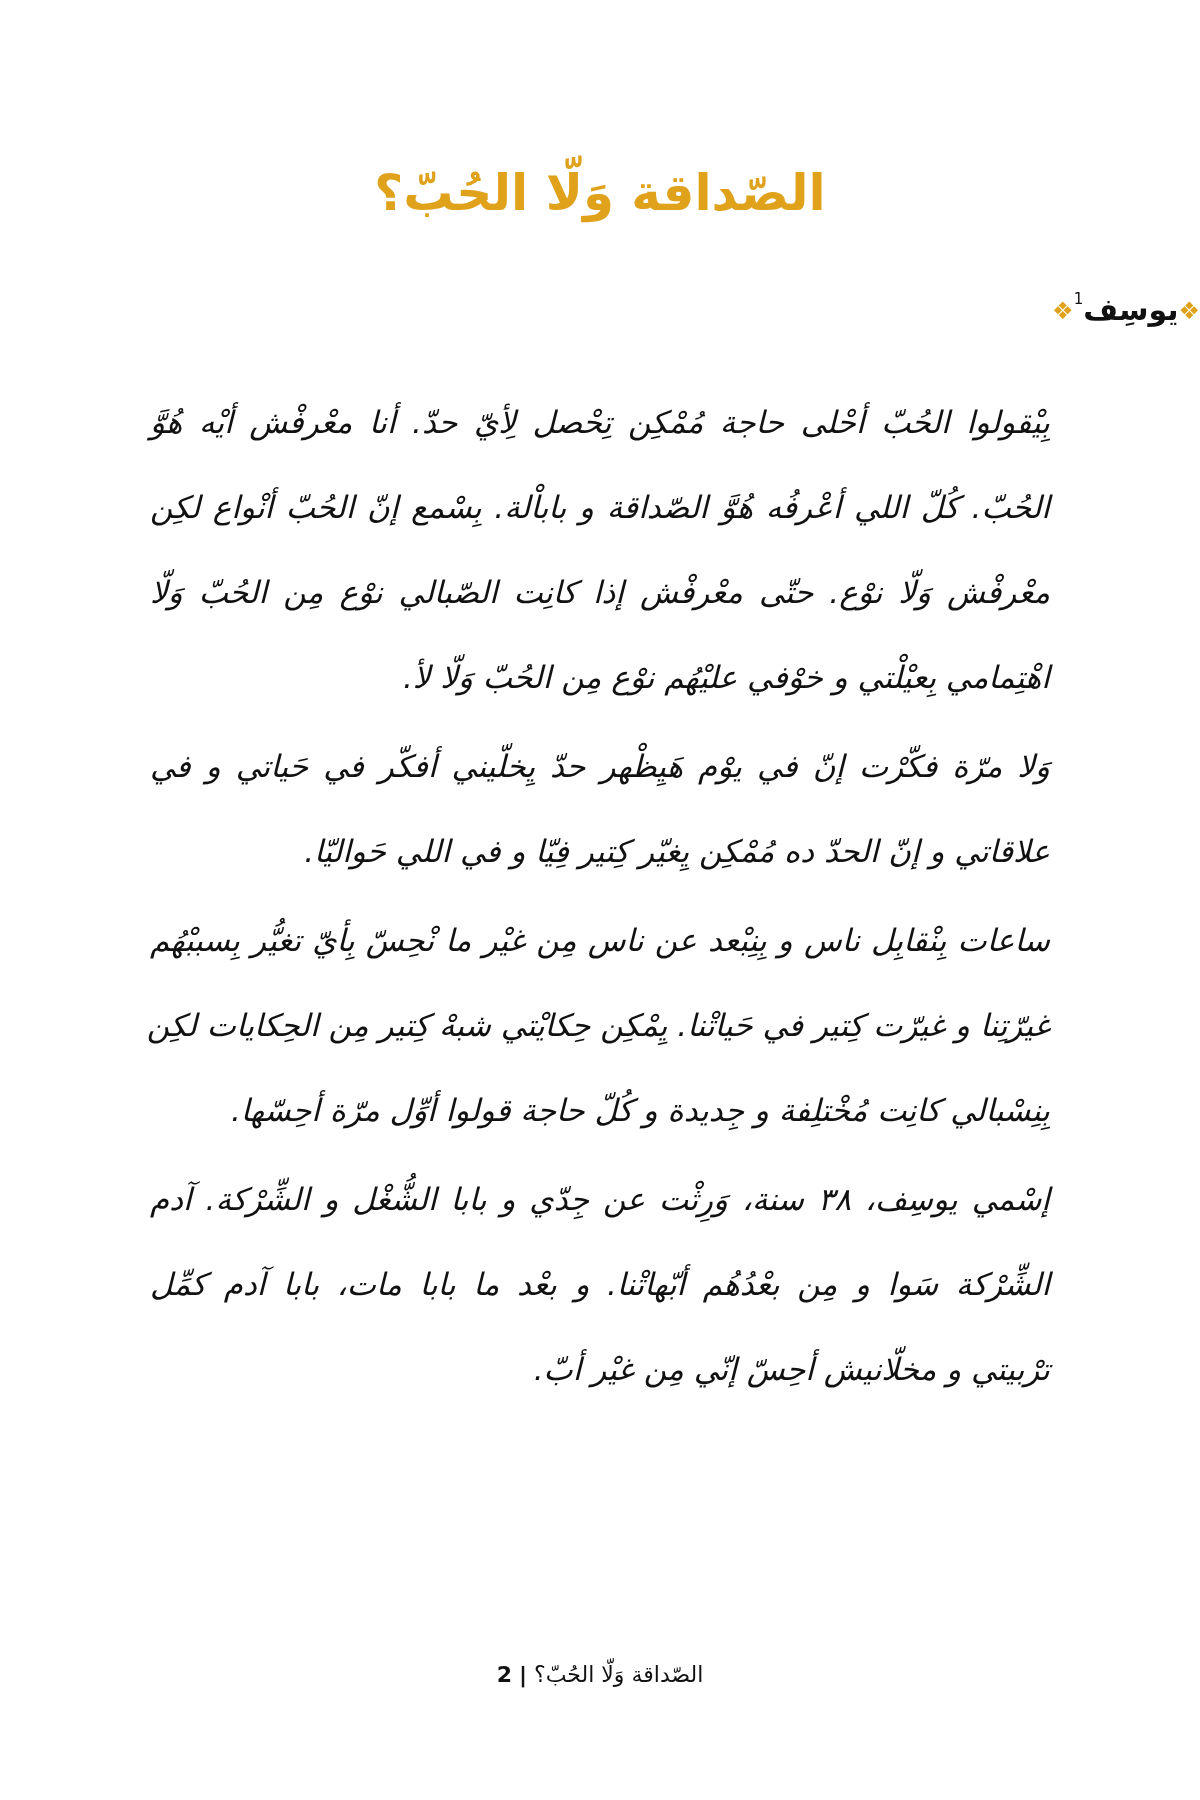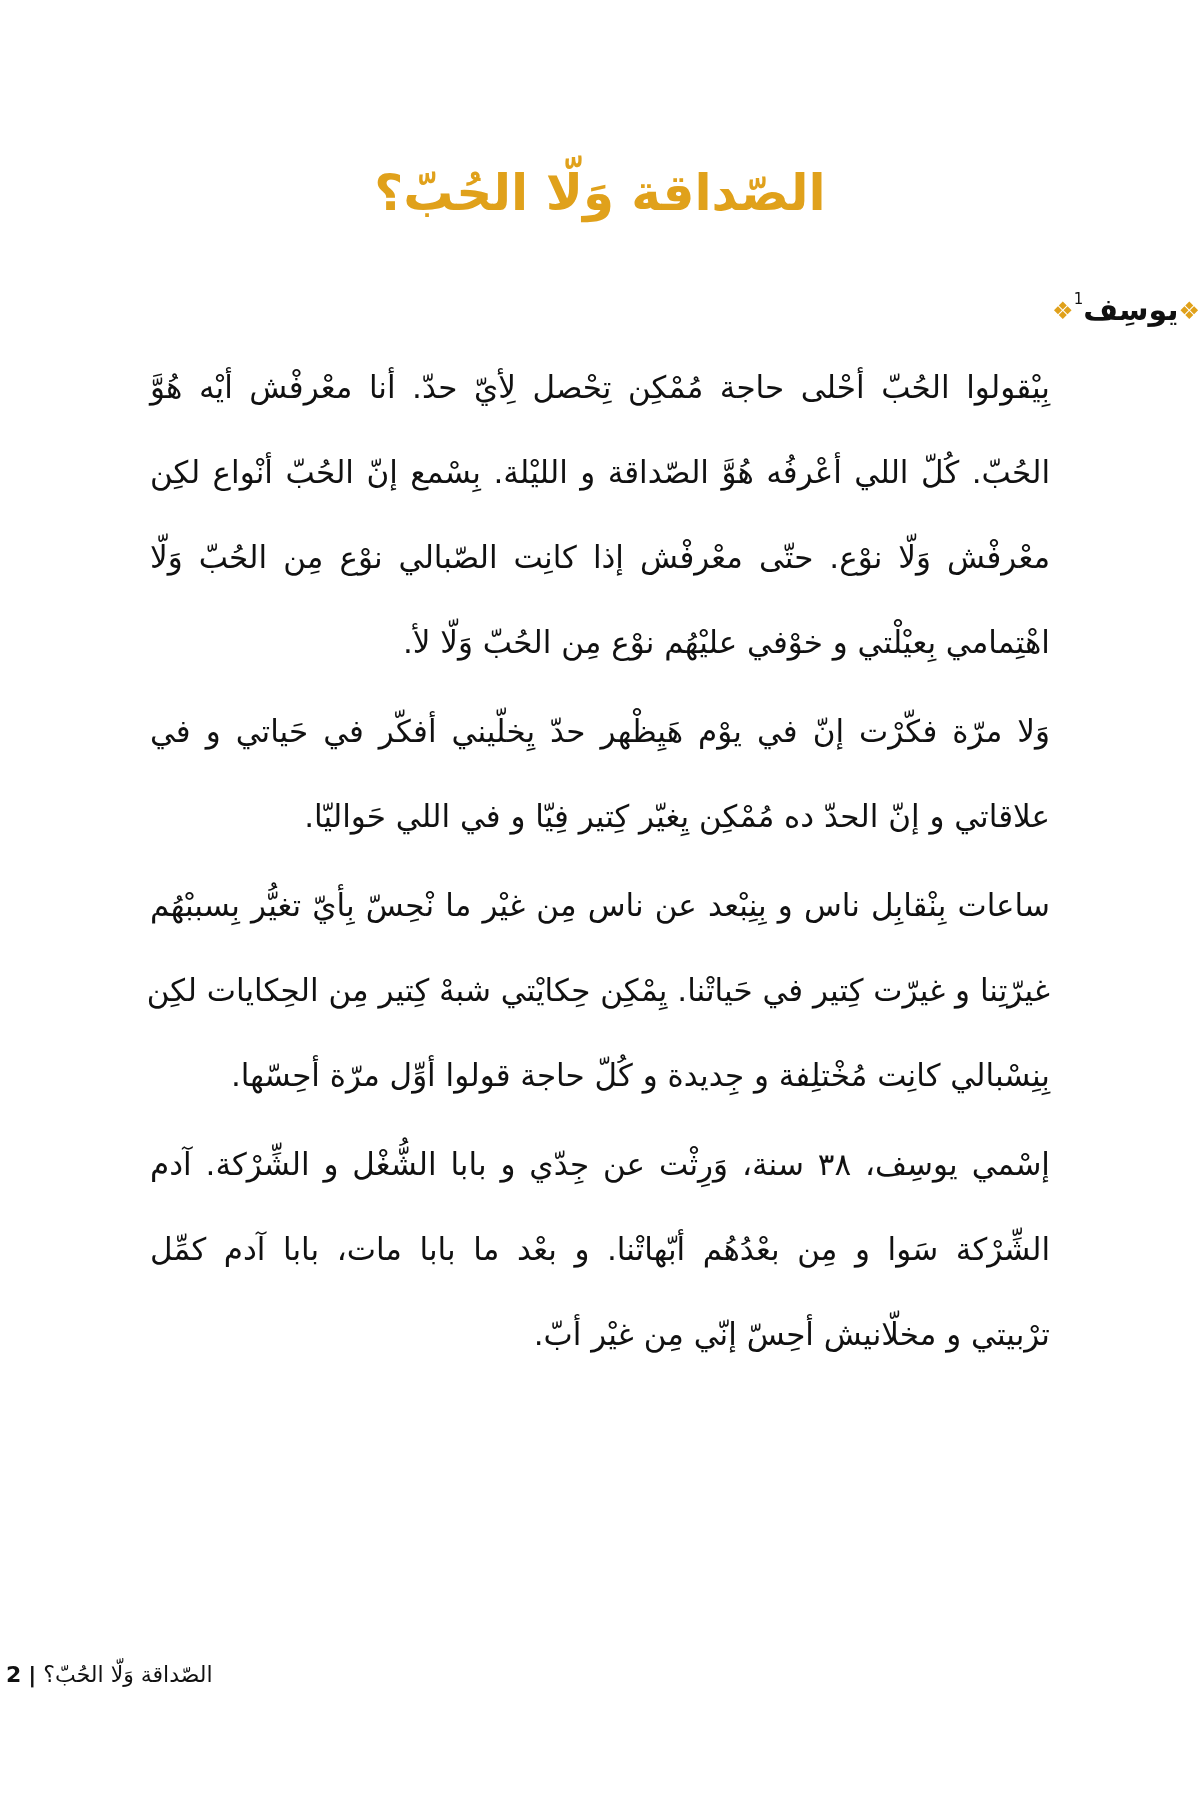--- a/index.html
+++ b/index.html
@@ -47,68 +47,68 @@
     vertical-align: 1px;
   }
   .author sup {
     font-size: 15px;
     font-weight: normal;
     vertical-align: 16px;
     line-height: 0;
   }
   .body-text {
     position: absolute;
-    top: 345px;
+    top: 380px;
     left: 150px;
     width: 900px;
     font-size: 31px;
     line-height: 85px;
+    font-style: italic;
   }
   .para {
     margin: 0 0 4px 0;
   }
   .line {
     display: block;
     text-align: justify;
     text-align-last: justify;
     white-space: nowrap;
     height: 85px;
   }
   .line.last {
     text-align-last: right;
   }
   .footer {
     position: absolute;
     top: 1655px;
     left: 0; right: 0;
-    text-align: left;
+    text-align: center;
     font-size: 22px;
     line-height: 40px;
     color: #111111;
-    margin-left: 6px;
   }
   .footer .sep, .footer .pnum {
     font-weight: bold;
   }
 </style>
 </head>
 <body>
 
 <div class="page">
 
   <h1 class="title">الصّداقة وَلّا الحُبّ؟</h1>
 
   <div class="author">
     <span class="orn">❖</span><span>يوسِف</span><sup>1</sup><span class="orn">❖</span>
   </div>
 
   <div class="body-text">
     <div class="para">
       <span class="line">بِيْقولوا الحُبّ أحْلى حاجة مُمْكِن تِحْصل لِأيّ حدّ. أنا معْرفْش أيْه هُوَّ</span>
-      <span class="line">الحُبّ. كُلّ اللي أعْرفُه هُوَّ الصّداقة و الليْلة. بِسْمع إنّ الحُبّ أنْواع لكِن</span>
+      <span class="line">الحُبّ. كُلّ اللي أعْرفُه هُوَّ الصّداقة و باباْلة. بِسْمع إنّ الحُبّ أنْواع لكِن</span>
       <span class="line">معْرفْش وَلّا نوْع. حتّى معْرفْش إذا كانِت الصّبالي نوْع مِن الحُبّ وَلّا</span>
       <span class="line last">اهْتِمامي بِعيْلْتي و خوْفي عليْهُم نوْع مِن الحُبّ وَلّا لأ.</span>
     </div>
     <div class="para">
       <span class="line">وَلا مرّة فكّرْت إنّ في يوْم هَيِظْهر حدّ يِخلّيني أفكّر في حَياتي و في</span>
       <span class="line last">علاقاتي و إنّ الحدّ ده مُمْكِن يِغيّر كِتير فِيّا و في اللي حَواليّا.</span>
     </div>
     <div class="para">
       <span class="line">ساعات بِنْقابِل ناس و بِنِبْعد عن ناس مِن غيْر ما نْحِسّ بِأيّ تغيُّر بِسببْهُم</span>
       <span class="line">غيرّتِنا و غيرّت كِتير في حَياتْنا. يِمْكِن حِكايْتي شبهْ كِتير مِن الحِكايات لكِن</span>

